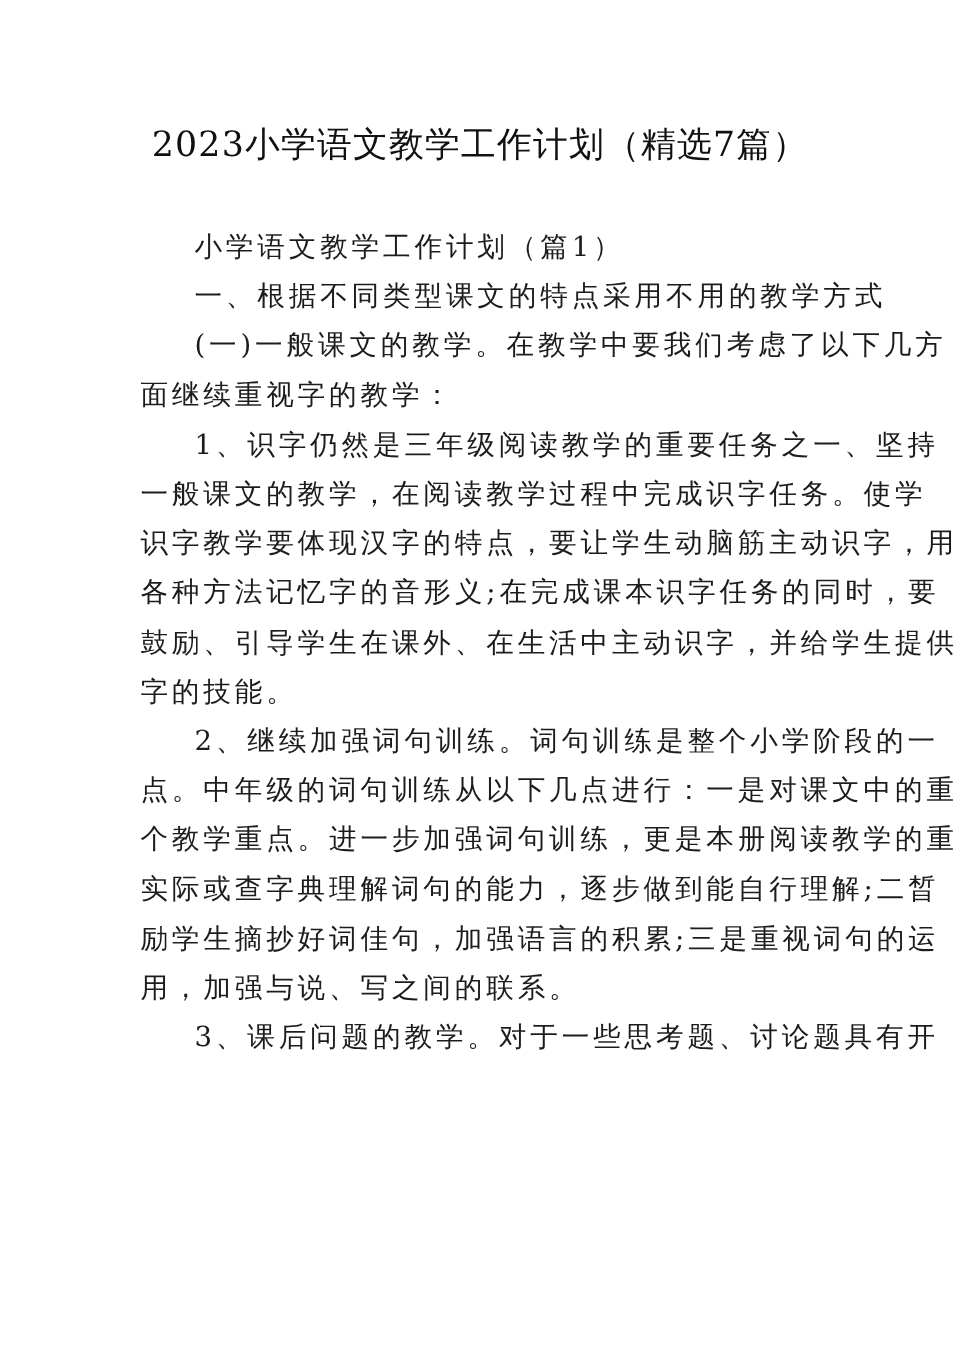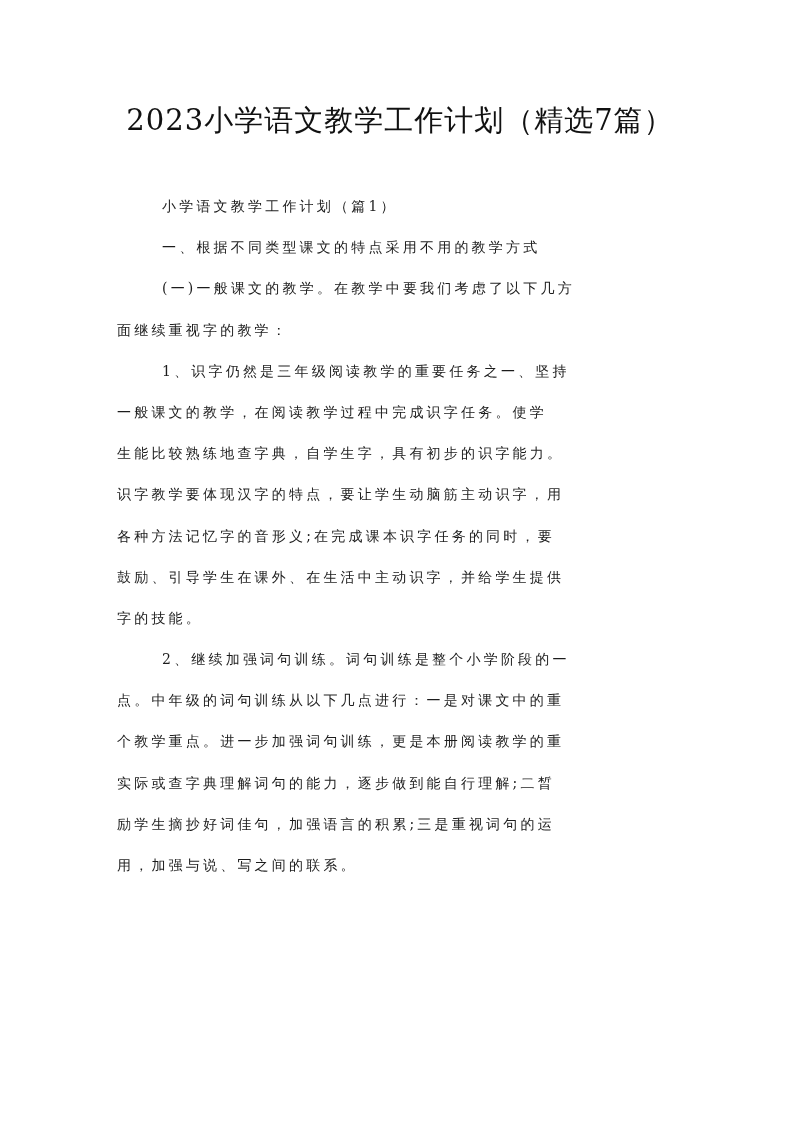--- a/index.html
+++ b/index.html
@@ -38,21 +38,21 @@
     }
     .body-text {
       position: absolute;
       left: 117px;
       top: 186px;
       width: 590px;
     }
     .line {
       height: 41.2px;
       line-height: 41.2px;
-      font-size: 14px;
+      font-size: 23px;
       white-space: nowrap;
       letter-spacing: 3.2px;
       color: #1c1c1c;
     }
     .indent {
       padding-left: 45px;
     }
   </style>
 </head>
 <body>
@@ -60,25 +60,25 @@
 <div class="page">
   <h1 class="doc-title">2023小学语文教学工作计划（精选7篇）</h1>
 
   <div class="body-text">
     <div class="line indent">小学语文教学工作计划（篇1）</div>
     <div class="line indent">一、根据不同类型课文的特点采用不用的教学方式</div>
     <div class="line indent">(一)一般课文的教学。在教学中要我们考虑了以下几方</div>
     <div class="line">面继续重视字的教学：</div>
     <div class="line indent">1、识字仍然是三年级阅读教学的重要任务之一、坚持</div>
     <div class="line">一般课文的教学，在阅读教学过程中完成识字任务。使学</div>
-    <div class="line">生能比较熟练地查字典，自学生字，具有初步的识字能力。</div>
     <div class="line">识字教学要体现汉字的特点，要让学生动脑筋主动识字，用</div>
     <div class="line">各种方法记忆字的音形义;在完成课本识字任务的同时，要</div>
     <div class="line">鼓励、引导学生在课外、在生活中主动识字，并给学生提供</div>
     <div class="line">字的技能。</div>
     <div class="line indent">2、继续加强词句训练。词句训练是整个小学阶段的一</div>
     <div class="line">点。中年级的词句训练从以下几点进行：一是对课文中的重</div>
     <div class="line">个教学重点。进一步加强词句训练，更是本册阅读教学的重</div>
     <div class="line">实际或查字典理解词句的能力，逐步做到能自行理解;二晳</div>
     <div class="line">励学生摘抄好词佳句，加强语言的积累;三是重视词句的运</div>
     <div class="line">用，加强与说、写之间的联系。</div>
+    <div class="line indent">3、课后问题的教学。对于一些思考题、讨论题具有开</div>
   </div>
 </div>
 
 </body></html>

